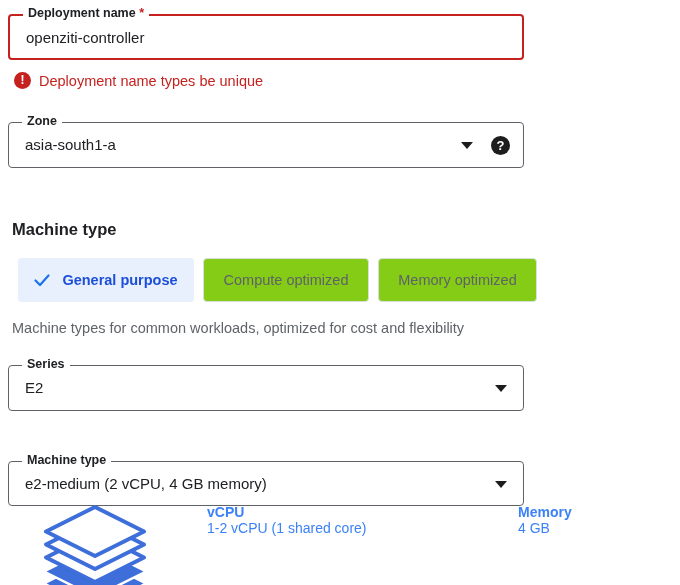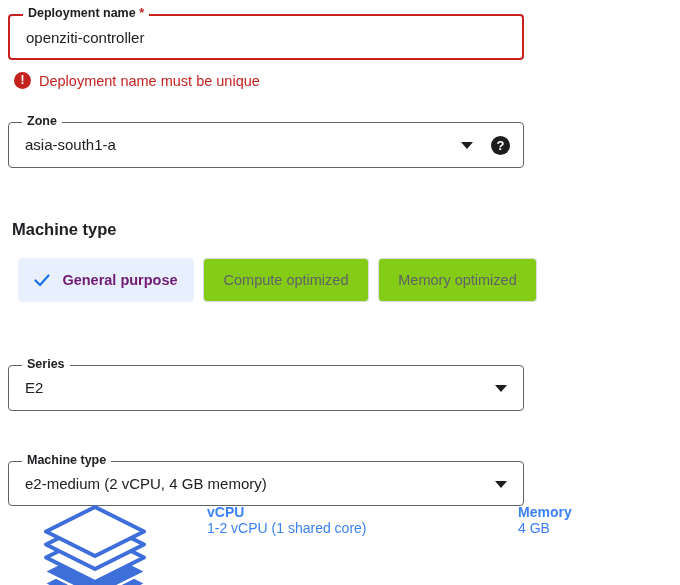--- a/index.html
+++ b/index.html
@@ -31,21 +31,21 @@
   .error-badge { width: 17px; height: 17px; border-radius: 50%; background: #c5221f;
            color: #fff; font-size: 12px; font-weight: 700; text-align: center;
            line-height: 17px; flex: 0 0 auto; }
 
   .section-heading { position: absolute; left: 12px; top: 220px; font-size: 16.5px;
            font-weight: 700; color: #202124; }
 
   .tabs { position: absolute; left: 18px; top: 258px; display: flex; gap: 9px; }
   .tab { height: 44px; display: flex; align-items: center; justify-content: center;
          font-size: 14.5px; border-radius: 4px; cursor: pointer; }
-  .tab.selected { background: #e8f0fe; color: #701a75; font-weight: 700; width: 176px; gap: 12px; }
+  .tab.selected { background: #e8f0fe; color: #1d4ed8; font-weight: 700; width: 176px; gap: 12px; }
   .tab.plain { border: 1px solid #dadce0; background: #84cc16; color: #5f6368; }
   .tab.w-compute { width: 166px; }
   .tab.w-memory { width: 159px; align-items: center; }
 
   .muted { color: #5f6368; font-size: 14.5px; }
   .desc-text { position: absolute; left: 12px; top: 320px; }
   .helper-text { position: absolute; left: 18px; top: 419px; }
 
   .stack-icon { position: absolute; left: 42px; top: 505px; }
 
@@ -60,21 +60,21 @@
 
 <div class="page">
 
   <div class="tfield error" style="top:14px;">
     <span class="flabel"><span>Deployment name</span> <span class="asterisk">*</span></span>
     <input class="fvalue" type="text" value="openziti-controller" style="">
   </div>
 
   <div class="error-row">
     <span class="error-badge">!</span>
-    <span>Deployment name must be unique</span>
+    <span>Deployment name types be unique</span>
   </div>
 
   <div class="tfield" style="top:122px;">
     <span class="flabel">Zone</span>
     <span class="fvalue">asia-south1-a</span>
     <span class="caret" style="right:50px;"></span>
     <span class="help-badge">?</span>
   </div>
 
   <div class="section-heading">Machine type</div>
@@ -87,20 +87,21 @@
       <span>General purpose</span>
     </div>
     <div class="tab plain w-compute">
       <span>Compute optimized</span>
     </div>
     <div class="tab plain w-memory">
       <span>Memory optimized</span>
     </div>
   </div>
 
+  <div class="muted desc-text">Machine types for common workloads, optimized for cost and flexibility</div>
 
   <div class="tfield" style="top:365px;">
     <span class="flabel">Series</span>
     <span class="fvalue">E2</span>
     <span class="caret" style="right:16px;"></span>
   </div>
 
 
   <div class="tfield" style="top:461px; height:45px;">
     <span class="flabel">Machine type</span>

